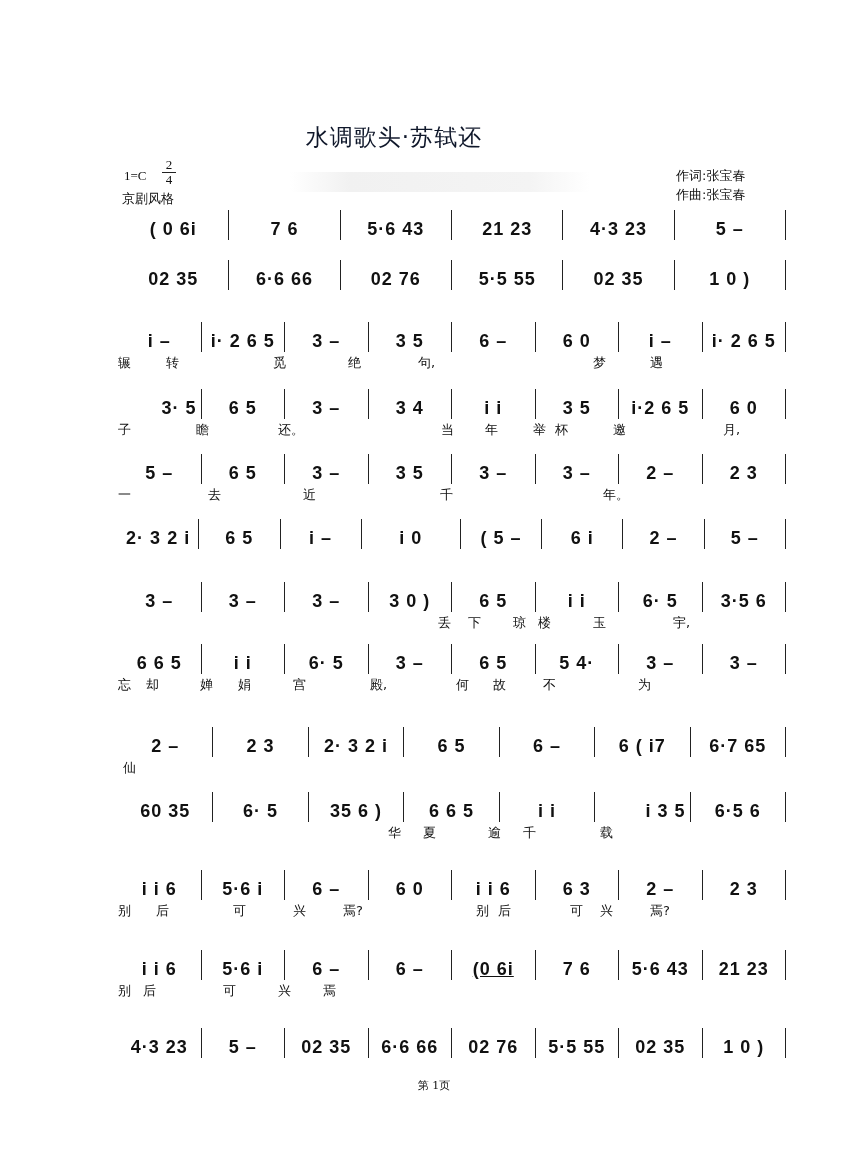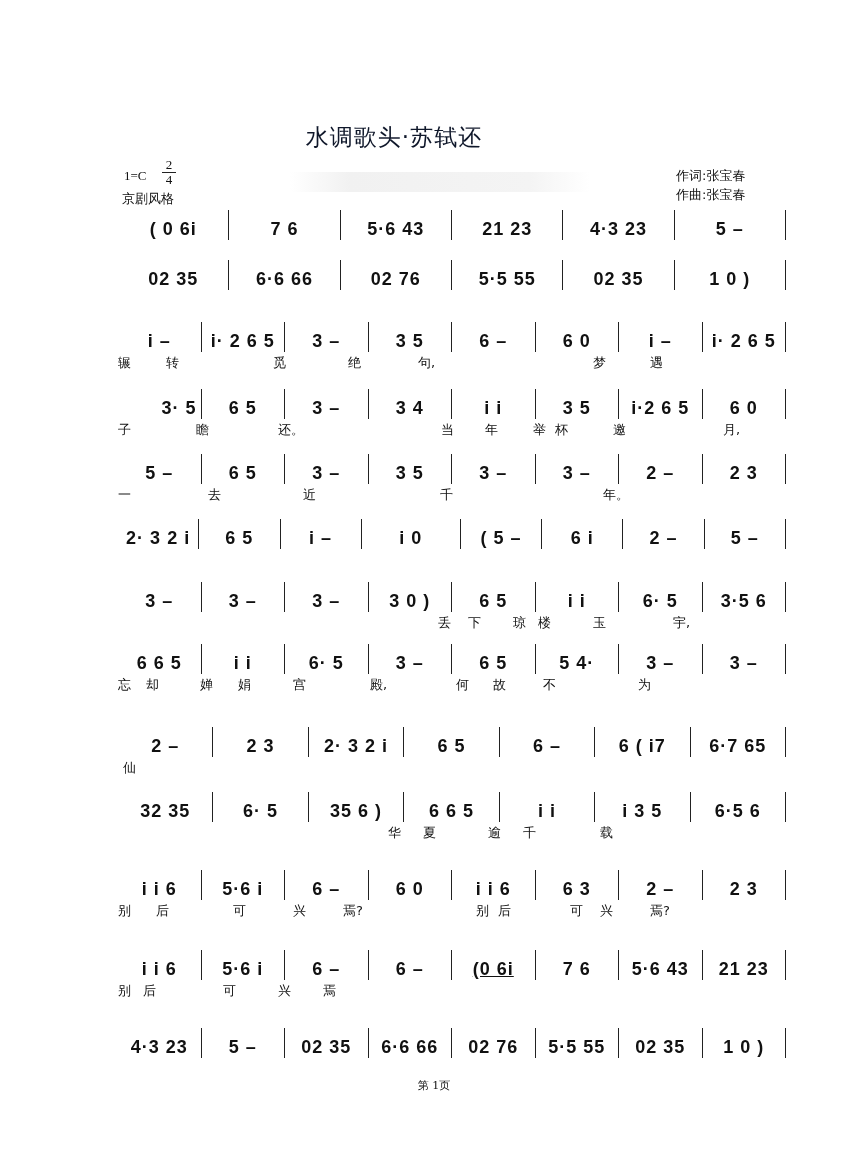--- a/index.html
+++ b/index.html
@@ -307,35 +307,35 @@
       </div>
       <div class="measure" style="width: 95.4286px;">
         <span class="note">6·7  65</span>
       </div>
     </div>
     <div class="lyrics" style="top: 759px;">
       <span style="left: 5px;">仙</span>
     </div>
     <div class="line" style="top: 792px;">
       <div class="measure" style="width: 95.4286px;">
-        <span class="note">32  35</span>
+        <span class="note">60  35</span>
       </div>
       <div class="measure" style="width: 95.4286px;">
         <span class="note">6·  5</span>
       </div>
       <div class="measure" style="width: 95.4286px;">
         <span class="note">35  6 )</span>
       </div>
       <div class="measure" style="width: 95.4286px;">
         <span class="note">6  6 5</span>
       </div>
       <div class="measure" style="width: 95.4286px;">
         <span class="note">i  i</span>
       </div>
-      <div class="measure" style="width: 95.4286px;">
+      <div class="measure" style="width: 95.4286px; justify-content: flex-end;">
         <span class="note">i 3  5</span>
       </div>
       <div class="measure" style="width: 95.4286px;">
         <span class="note">6·5  6</span>
       </div>
     </div>
     <div class="lyrics" style="top: 824px;">
       <span style="left: 270px;">华</span>
       <span style="left: 305px;">夏</span>
       <span style="left: 370px;">逾</span>

